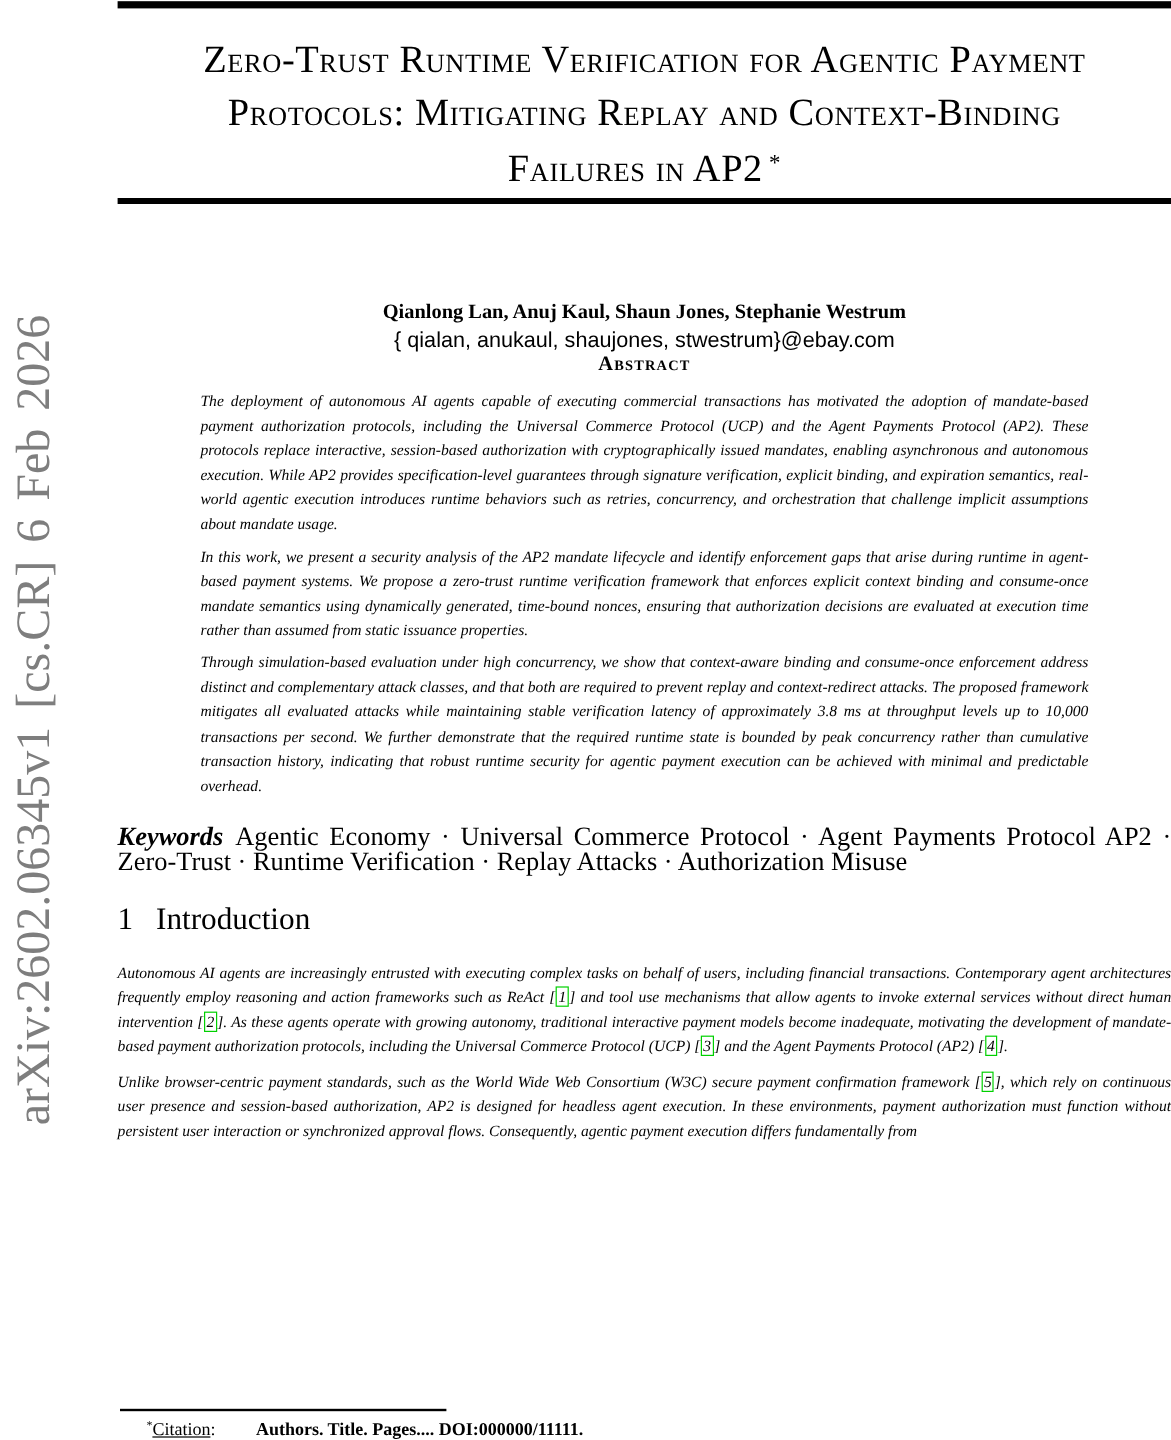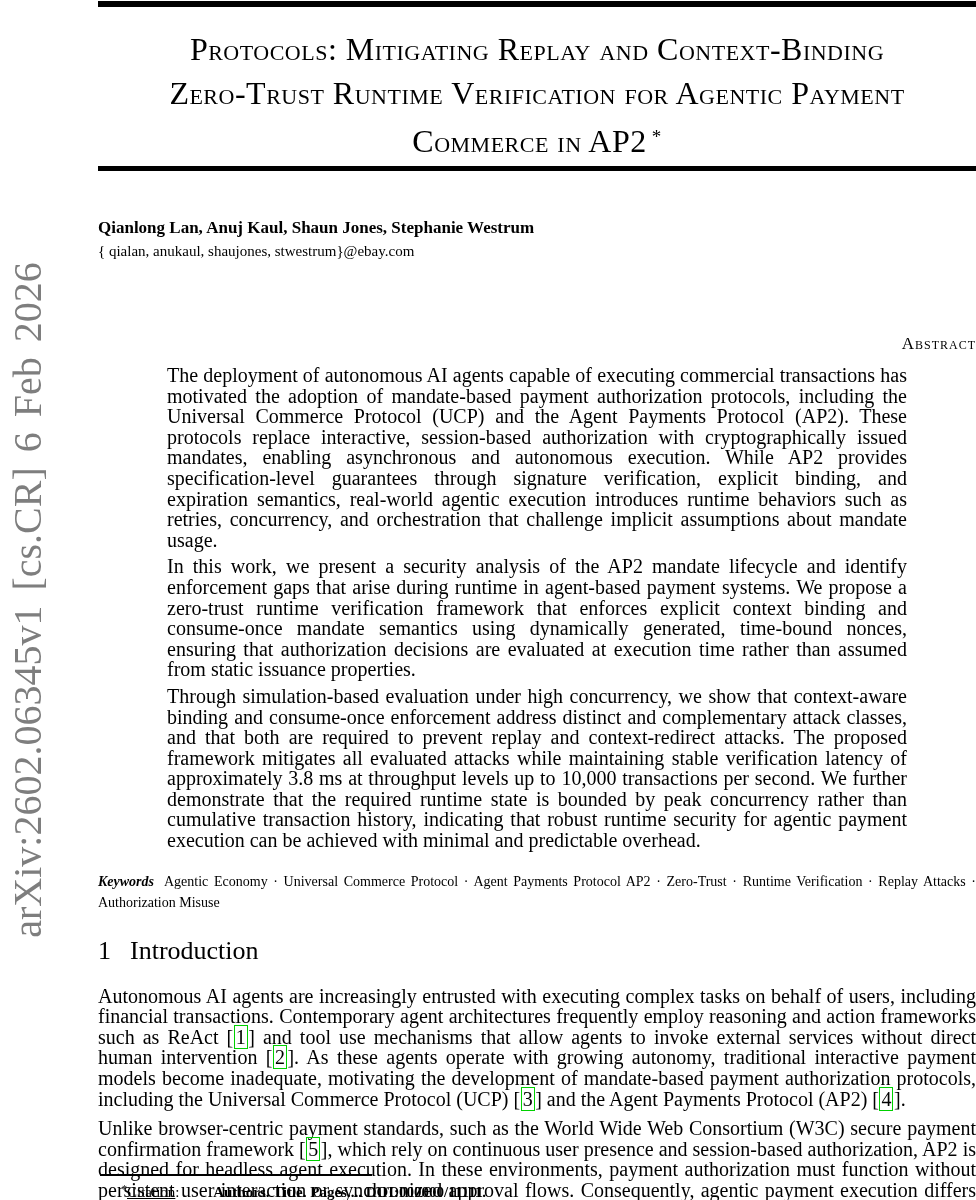--- a/index.html
+++ b/index.html
@@ -38,44 +38,44 @@
   .rule-mid { height: 5px; background: #000; margin-top: 3px; }
   .title {
     margin-top: 20px;
     text-align: center;
     font-variant: small-caps;
     font-size: 32px;
     line-height: 44px;
     letter-spacing: 0.5px;
   }
   .title .sup-star { font-size: 19px; vertical-align: 9px; margin-left: 5px; font-variant: normal; }
-  .authors-block { margin-top: 47px; text-align: left; }
+  .authors-block { margin-top: 80px; text-align: center; }
   .author-names { font-weight: bold; font-size: 17px; line-height: 20px; }
   .affiliation { font-size: 17px; line-height: 20px; margin-top: 1px; }
   .email {
-    font-family: Liberation Serif, serif;
-    font-size: 15px; line-height: 19px; margin-top: 4px;
+    font-family: Liberation Sans, sans-serif;
+    font-size: 18px; line-height: 19px; margin-top: 4px;
   }
   .abstract-heading {
-    margin-top: 73px;
-    text-align: right;
+    text-align: center;
     font-variant: small-caps;
-    font-weight: normal;
+    font-weight: bold;
     font-size: 17px;
     line-height: 20px;
     letter-spacing: 1px;
   }
   .abstract-body { width: 740px; margin: 11px auto 0 auto; }
   .abstract-body p, .body-par {
-    font-size: 20px;
+    font-size: 13px;
     line-height: 20.6px;
     text-align: justify;
+    font-style: italic;
   }
   .abstract-body p { margin-bottom: 6px; }
-  .keywords { margin-top: 20px; font-size: 14px; line-height: 21px; text-align: justify; }
+  .keywords { margin-top: 20px; font-size: 22px; line-height: 21px; text-align: justify; }
   .keywords .kw-label { font-weight: bold; font-style: italic; margin-right: 10px; }
   .section-heading { margin-top: 26px; font-size: 26px; line-height: 24px; font-weight: normal; }
   .section-heading .sec-num { margin-right: 19px; }
   .body-par { margin-top: 9px; }
   .body-par.first { margin-top: 23px; }
   .cite-num {
     border: 1.5px solid #00d000;
     padding: 0 1px;
     margin: 0 0.5px;
     cursor: pointer;
@@ -92,23 +92,23 @@
 
 <div class="page">
 
   <div class="watermark">arXiv:2602.06345v1 [cs.CR] 6 Feb 2026</div>
 
   <div class="content">
 
     <div class="rule-top"></div>
 
     <div class="title">
+      <div>Zero-Trust Runtime Verification for Agentic Payment</div>
       <div>Protocols: Mitigating Replay and Context-Binding</div>
-      <div>Zero-Trust Runtime Verification for Agentic Payment</div>
-      <div><span>Commerce in AP2</span><span class="sup-star">*</span></div>
+      <div><span>Failures in AP2</span><span class="sup-star">*</span></div>
     </div>
 
     <div class="rule-mid"></div>
 
     <div class="authors-block">
       <div class="author-names">Qianlong Lan, Anuj Kaul, Shaun Jones, Stephanie Westrum</div>
       <div class="email">{ qialan, anukaul, shaujones, stwestrum}@ebay.com</div>
     </div>
 
     <div class="abstract-heading">Abstract</div>

